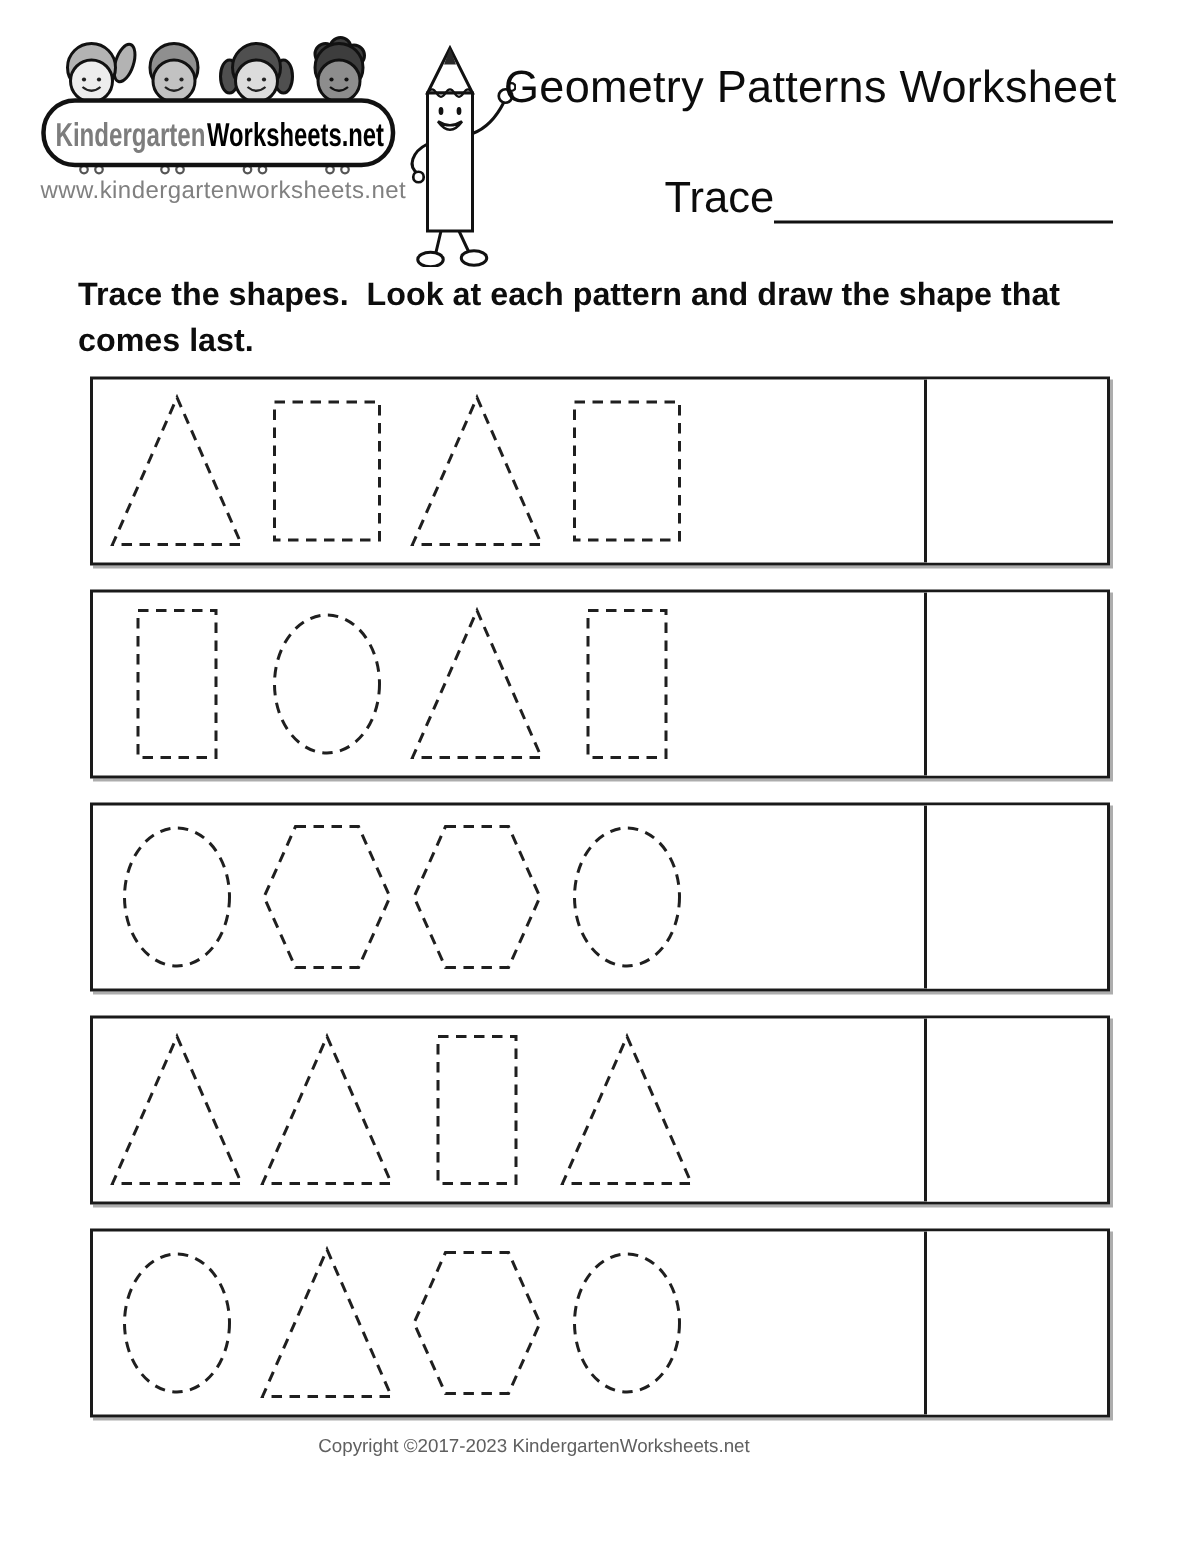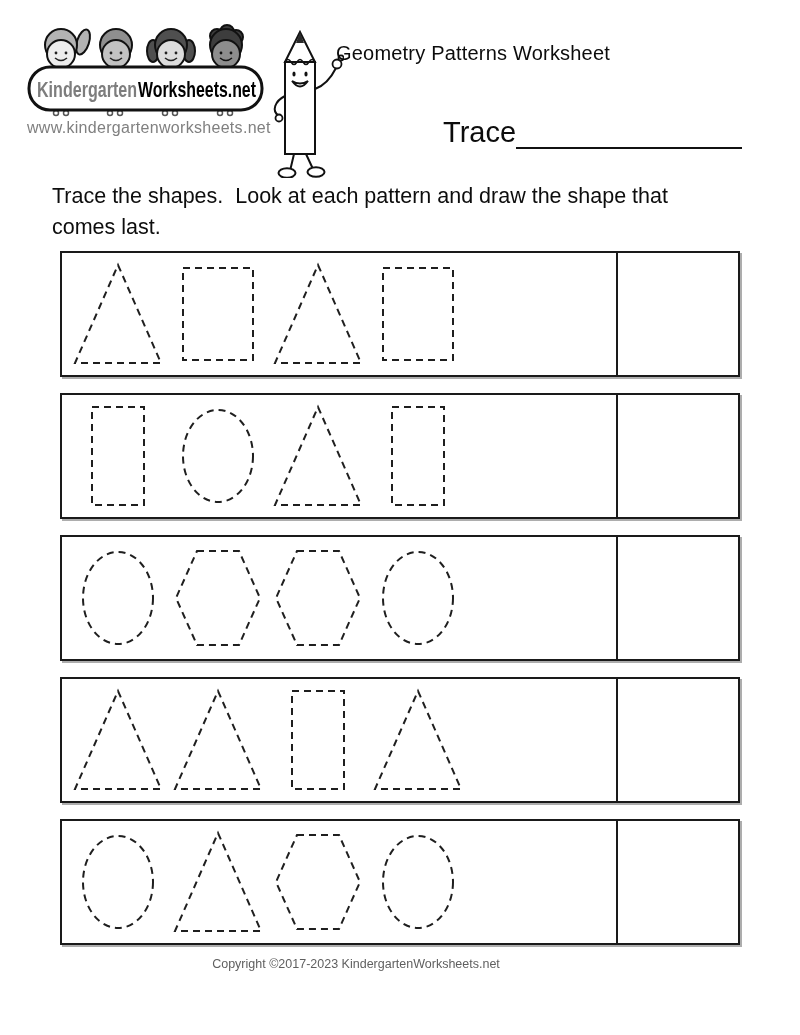--- a/index.html
+++ b/index.html
@@ -6,26 +6,26 @@
   body{
     width:800px;height:1035px;background:#ffffff;position:relative;overflow:hidden;
     font-family:"Liberation Sans","DejaVu Sans",sans-serif;color:#141414;
   }
   
   .logo-svg{position:absolute;left:26px;top:20px;}
   .logo-url{position:absolute;left:27px;top:119px;font-size:16px;letter-spacing:.3px;color:#808080;}
   
   .pencil-svg{position:absolute;left:256px;top:26px;}
   
-  .title{position:absolute;left:336px;top:42px;font-size:20px;letter-spacing:.2px;color:#0c0c0c;white-space:nowrap;}
+  .title{position:absolute;left:336px;top:42px;font-size:30px;letter-spacing:.2px;color:#0c0c0c;white-space:nowrap;}
   .name-row{position:absolute;left:443px;top:116px;font-size:29px;color:#0c0c0c;white-space:nowrap;}
   .name-line{display:inline-block;width:226px;border-bottom:2.5px solid #111;height:30px;vertical-align:bottom;}
   
   .instructions{position:absolute;left:52px;top:181px;font-size:21.5px;line-height:31px;color:#0d0d0d;}
-  .instructions div{white-space:pre;}
+  .instructions div{white-space:pre;font-weight:bold;}
   
   .rows-wrap{position:absolute;left:60px;top:251px;}
   .prow{
     width:680px;height:126px;margin-bottom:16px;box-sizing:border-box;
     border:2.5px solid #1a1a1a;display:flex;background:#fff;
     box-shadow:2px 2px 0 #adadad;
   }
   .pattern{display:flex;align-items:center;padding-left:6px;flex:1;}
   .cell{width:100px;height:104px;display:flex;align-items:center;justify-content:center;}
   .answer{width:122px;box-sizing:border-box;border-left:2.5px solid #1a1a1a;background:#fff;}

